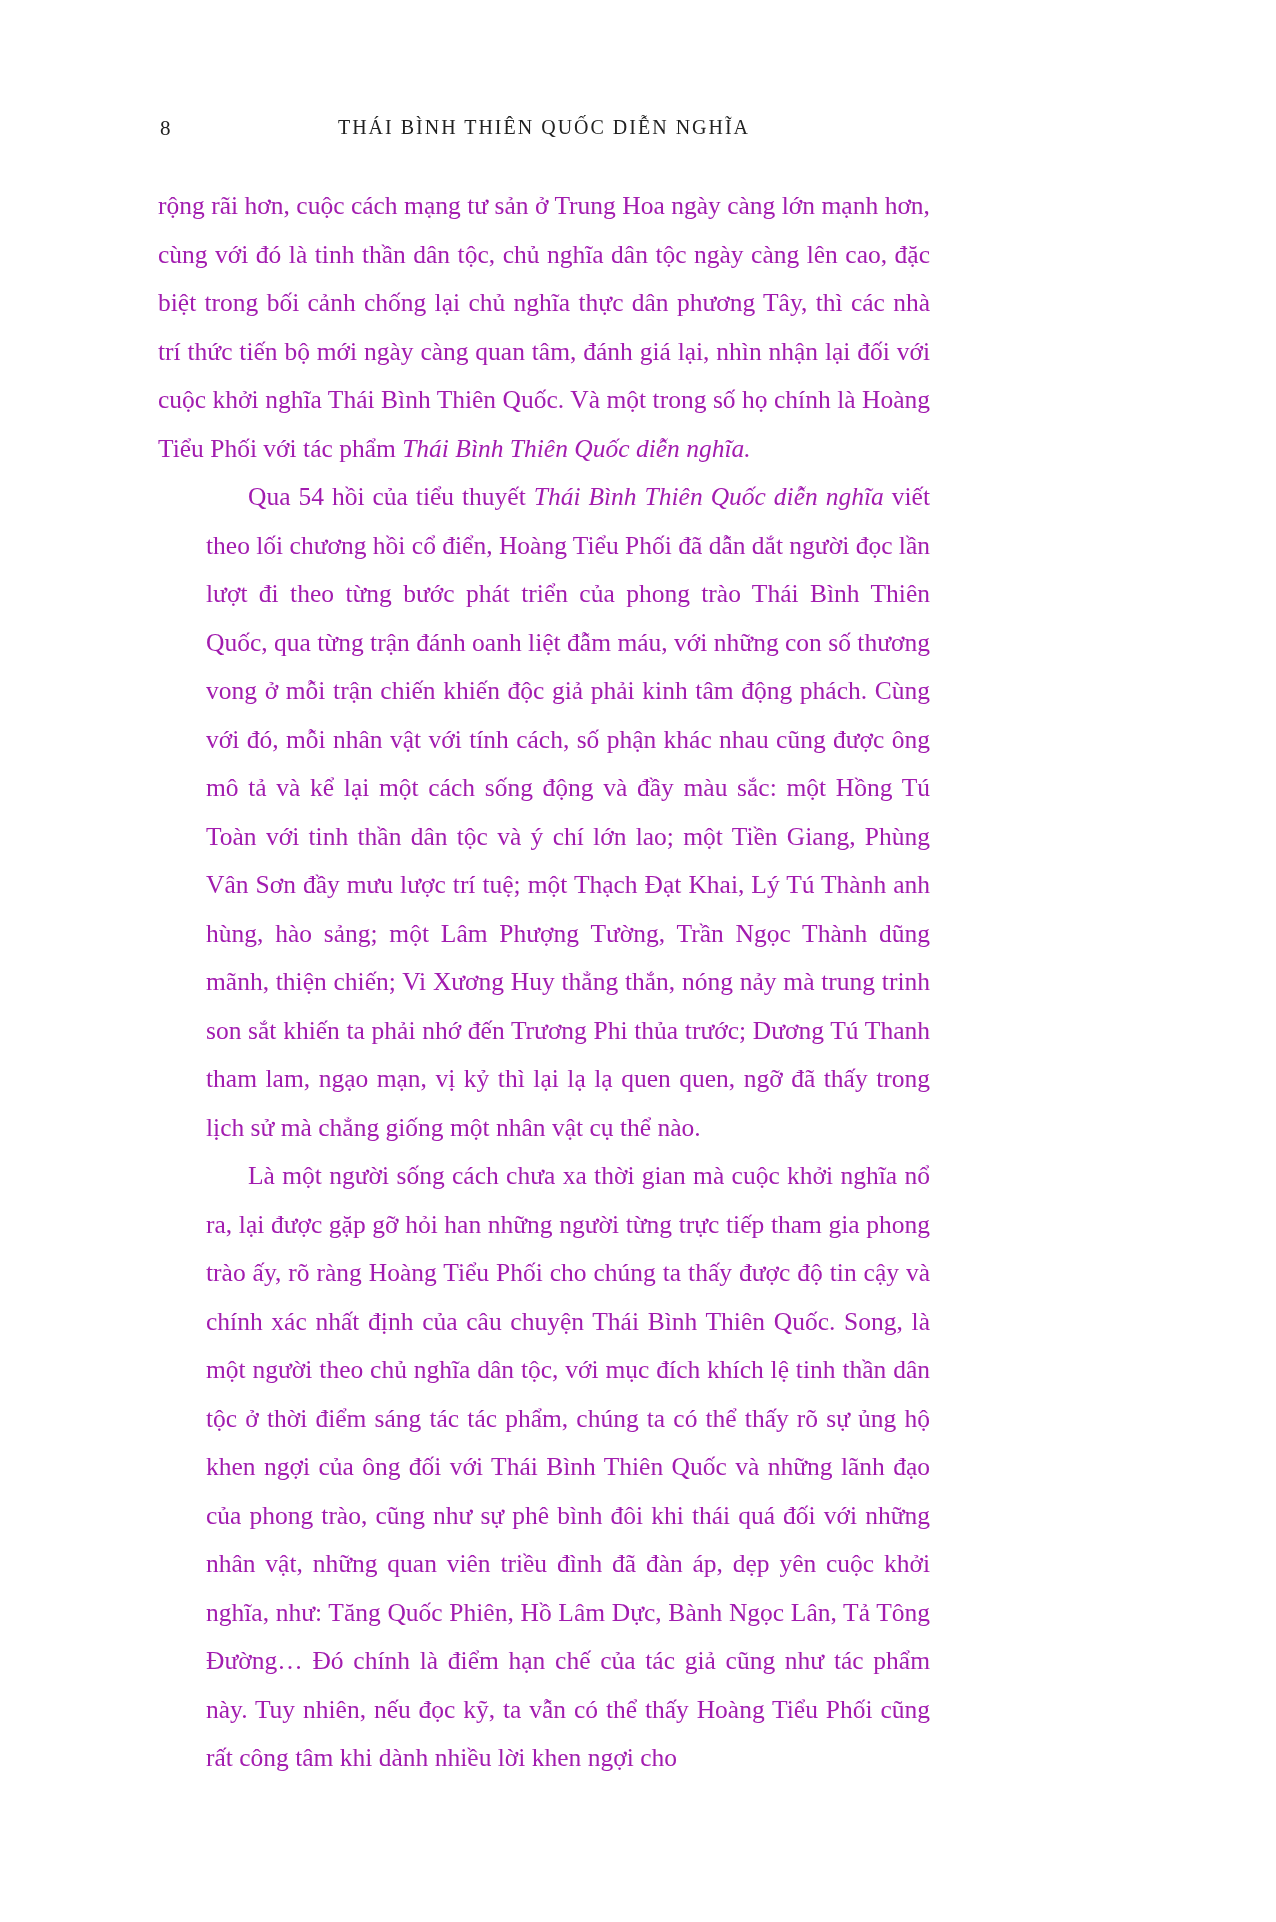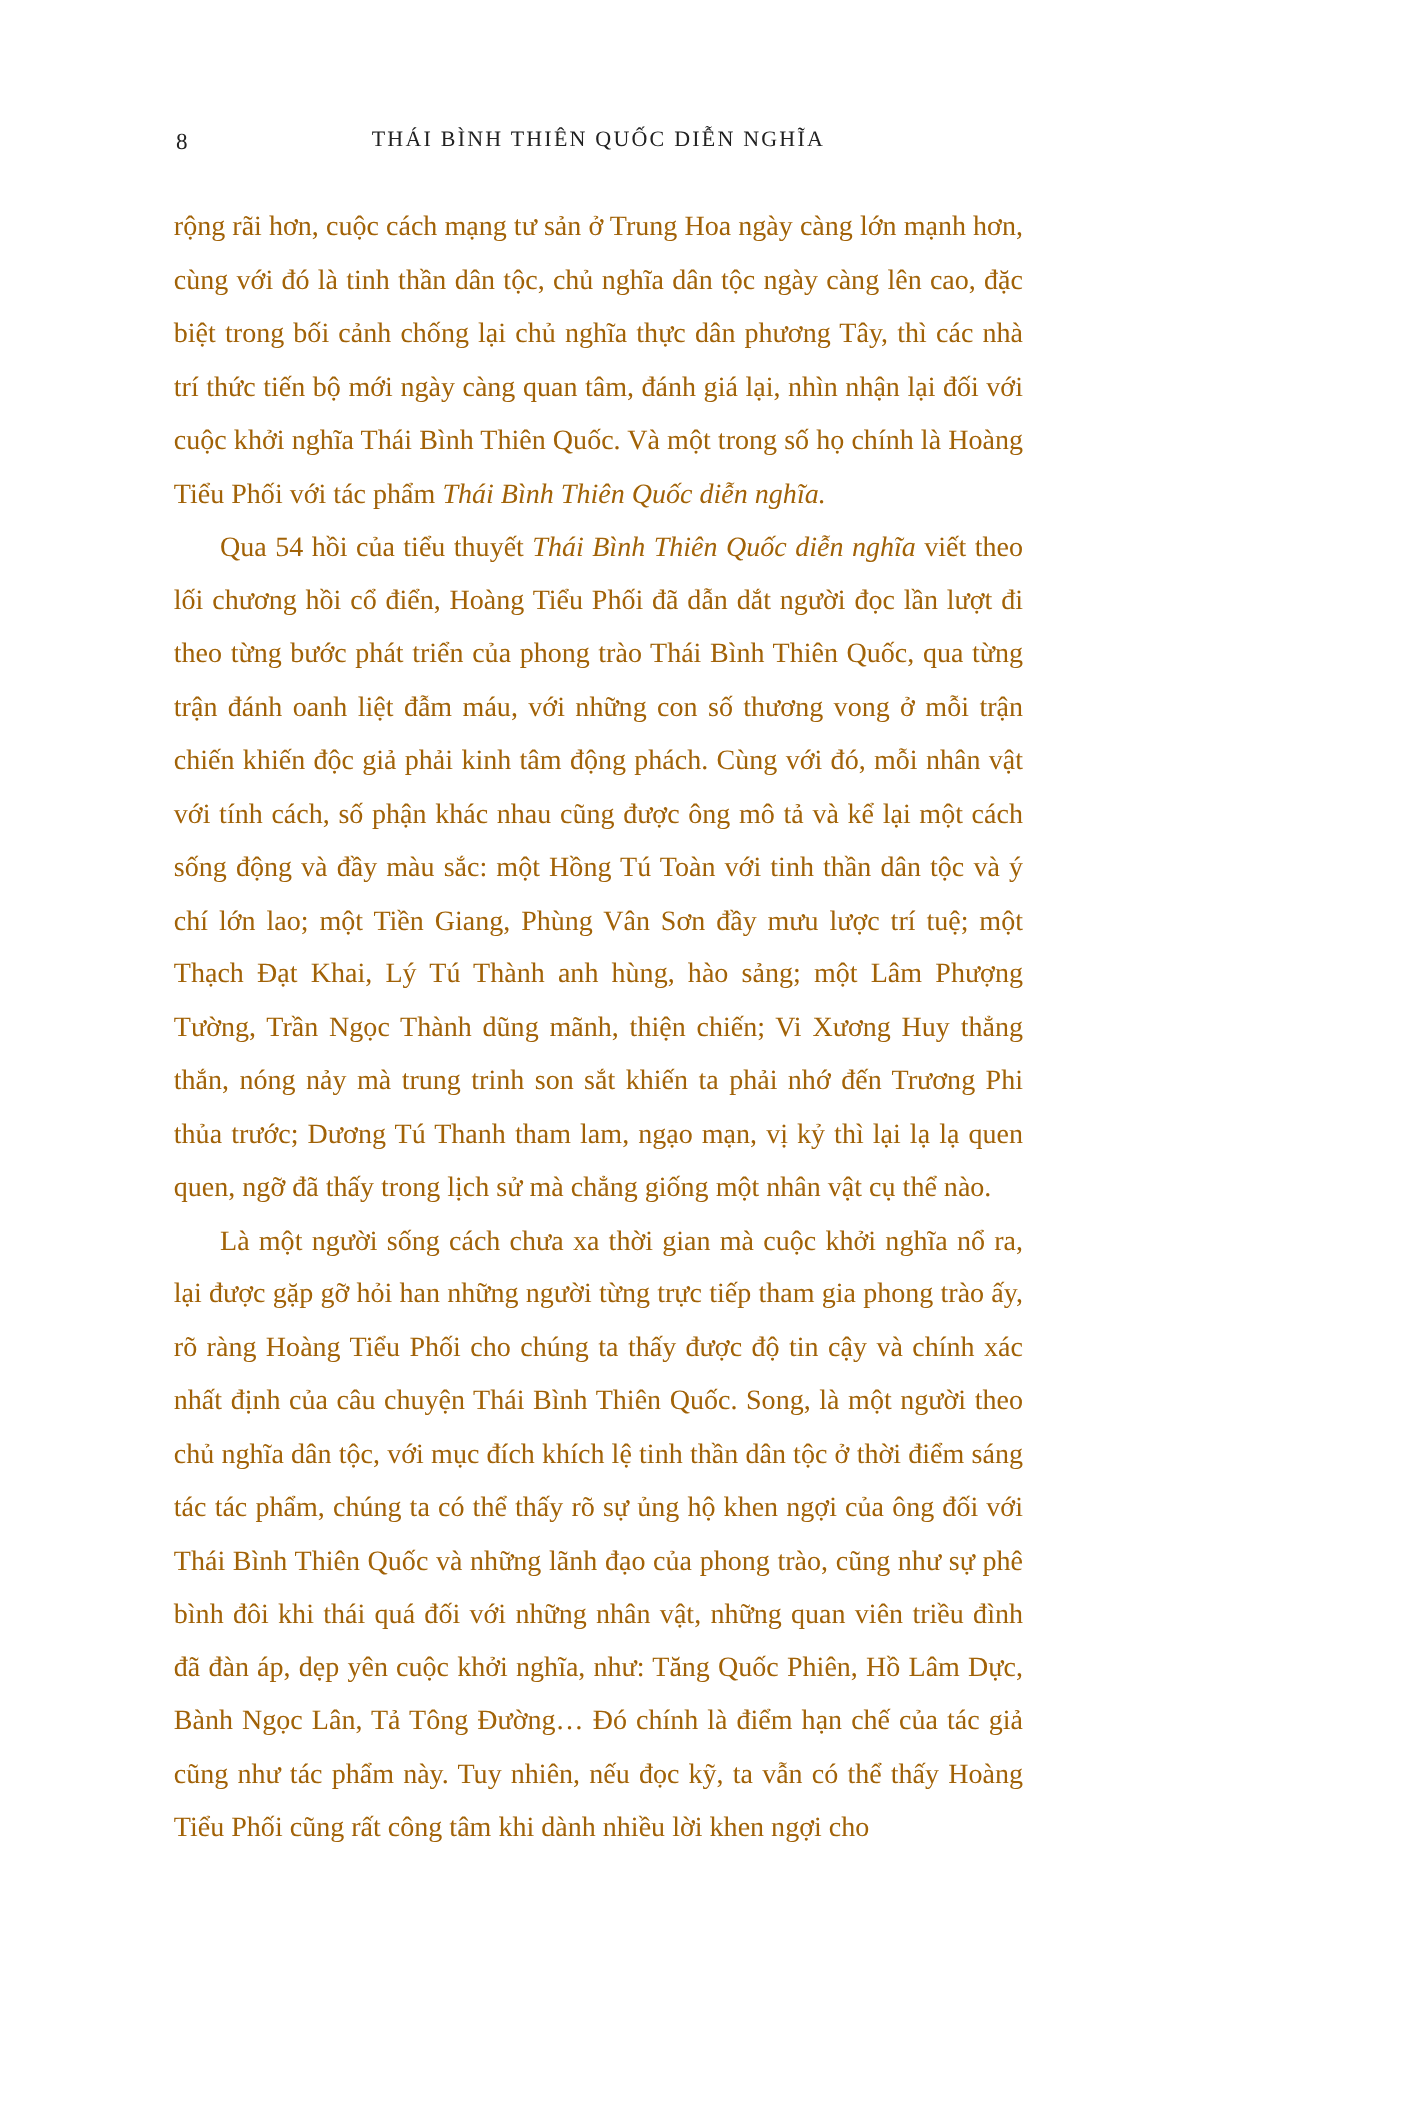--- a/index.html
+++ b/index.html
@@ -39,29 +39,30 @@
     font-size: 21px;
   }
   .running-title {
     display: inline-block;
   }
   .body-text {
     margin-top: 36px;
     font-size: 25.5px;
     line-height: 48.5px;
     text-align: justify;
-    color: #a16207;
+    color: #a21caf;
     font-family: Liberation Serif, serif;
   }
   .para {
     margin: 0;
     padding: 0;
   }
   .para.indent {
     text-indent: 42px;
+    margin-left: 48px;
   }
   .body-text em {
     font-style: italic;
   }
 </style>
 </head>
 <body>
 
 <div class="page">
   <div class="content">

